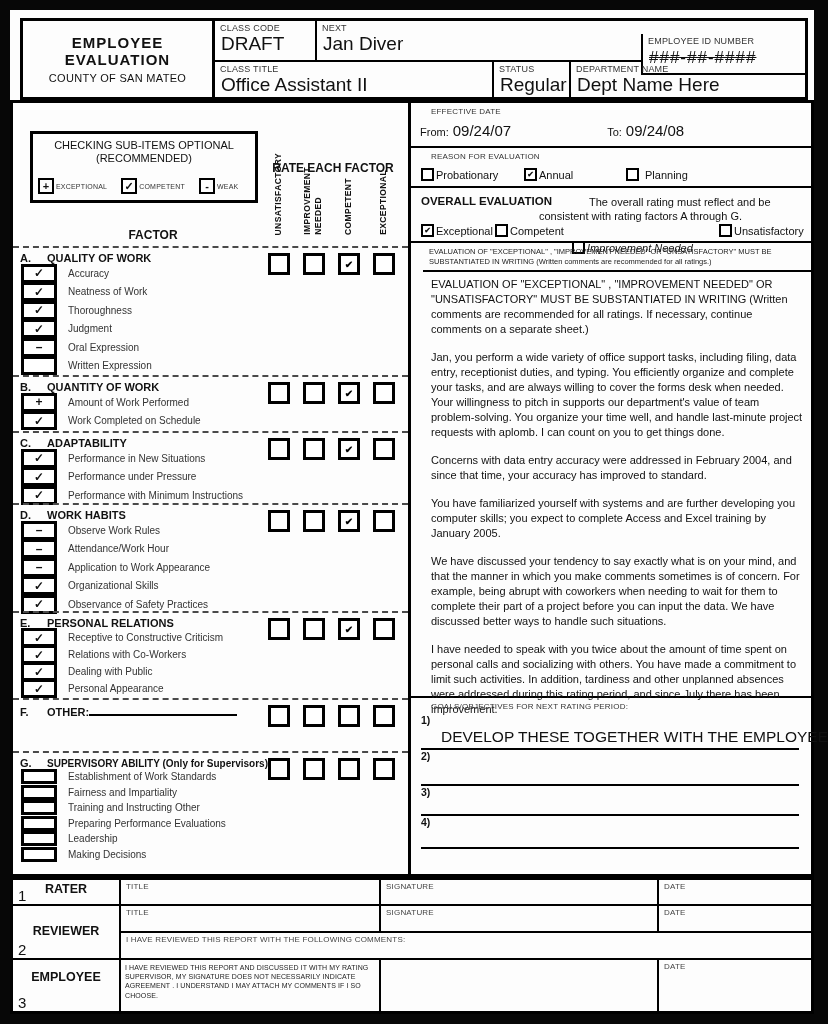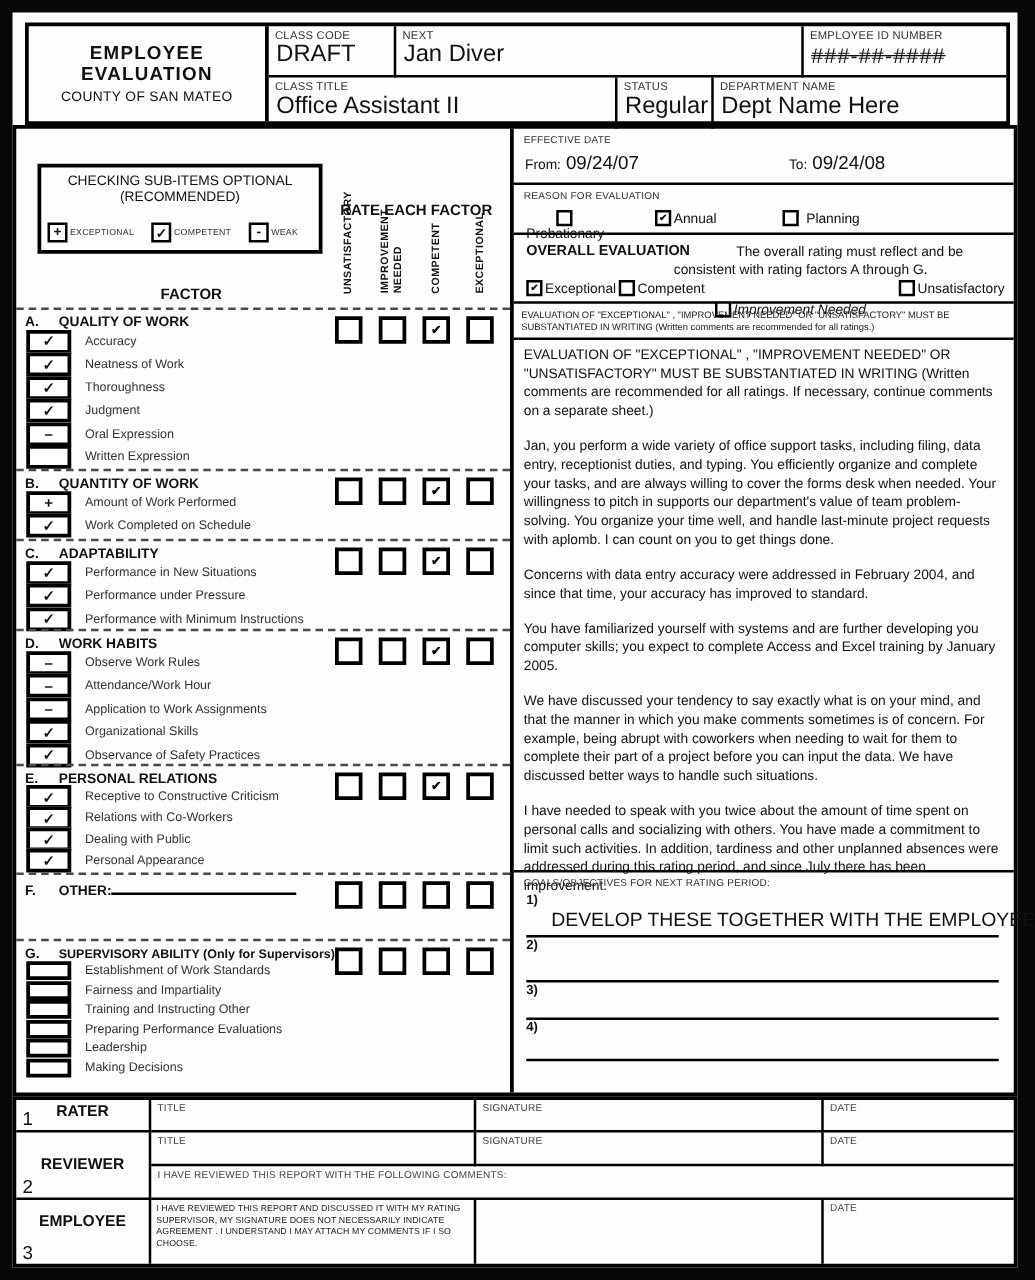--- a/index.html
+++ b/index.html
@@ -51,21 +51,21 @@
                      font-size:10px;font-weight:bold;color:#000;}
   .sub-row{display:flex;align-items:center;height:18.5px;padding-left:8px;}
   .sub-box{width:30px;height:13px;border:3px solid #000;display:flex;align-items:center;justify-content:center;
            font-size:12px;font-weight:bold;flex:none;background:#fff;}
   .sub-label{font-size:10px;color:#333;margin-left:11px;white-space:nowrap;}
   .sec-g .sub-row{height:15.5px;}
   .sec-g .sub-box{height:9px;}
 
   
   .rpanel{position:absolute;left:395px;top:0;width:403px;height:771px;border-left:3px solid #000;box-sizing:border-box;}
-  .rrow{position:absolute;left:0;width:100%;box-sizing:border-box;border-bottom:2px solid #000;}
+  .rrow{position:absolute;left:0;width:100%;box-sizing:border-box;border-bottom:2px solid #000;padding-left:12px;}
   .sm-label{font-size:8px;color:#333;letter-spacing:.2px;}
   .r-ed{top:0;height:45px;}
   .ed-line{position:absolute;top:19px;left:9px;display:flex;align-items:baseline;}
   .ed-word{font-size:11px;margin-right:4px;}
   .ed-val{font-size:15px;}
   .r-reason{top:45px;height:40px;}
   .opt{position:absolute;display:flex;align-items:center;}
   .cb-sm{width:9px;height:9px;border:2px solid #000;position:relative;flex:none;margin-right:2px;background:#fff;}
   .cb-sm.checked::after{content:"✔";position:absolute;inset:-2px;display:flex;align-items:center;justify-content:center;
                         font-size:8px;font-weight:bold;}
@@ -108,21 +108,21 @@
     </div>
     <div style="position:absolute;left:192px;top:0;right:0;height:100%;">
       <div class="cell row1 first" style="left:0;width:100px;">
         <div class="fld-label">CLASS CODE</div>
         <div class="fld-value">DRAFT</div>
       </div>
       <div class="cell row1" style="left:100px;width:326px;">
         <div class="fld-label">NEXT</div>
         <div class="fld-value">Jan Diver</div>
       </div>
-      <div class="cell row1" style="left:426px;right:0;">
+      <div class="cell row1" style="left:426px;right:0;margin-top:13px;">
         <div class="fld-label">EMPLOYEE ID NUMBER</div>
         <div class="fld-value strike">###-##-####</div>
       </div>
       <div class="cell row2 first" style="left:0;width:277px;">
         <div class="fld-label">CLASS TITLE</div>
         <div class="fld-value">Office Assistant II</div>
       </div>
       <div class="cell row2" style="left:277px;width:77px;">
         <div class="fld-label">STATUS</div>
         <div class="fld-value">Regular</div>
@@ -279,21 +279,21 @@
       <div class="sub-row">
         <span class="sub-box">–</span>
         <span class="sub-label">Observe Work Rules</span>
         </div>
       <div class="sub-row">
         <span class="sub-box">–</span>
         <span class="sub-label">Attendance/Work Hour</span>
         </div>
       <div class="sub-row">
         <span class="sub-box">–</span>
-        <span class="sub-label">Application to Work Assignments</span>
+        <span class="sub-label">Application to Work Appearance</span>
         </div>
       <div class="sub-row">
         <span class="sub-box">✓</span>
         <span class="sub-label">Organizational Skills</span>
         </div>
       <div class="sub-row">
         <span class="sub-box">✓</span>
         <span class="sub-label">Observance of Safety Practices</span>
         </div>
     </div>
@@ -378,28 +378,28 @@
         </div>
     </div>
 
     <div class="rpanel">
 
       <div class="rrow r-ed">
         <div class="sm-label" style="padding:4px 0 0 8px;">EFFECTIVE DATE</div>
         <div class="ed-line">
           <span class="ed-word">From:</span>
           <span class="ed-val">09/24/07</span>
-          <span class="ed-word" style="margin-left:120px;">To:</span>
+          <span class="ed-word" style="margin-left:96px;">To:</span>
           <span class="ed-val">09/24/08</span>
         </div>
       </div>
 
       <div class="rrow r-reason">
         <div class="sm-label" style="padding:4px 0 0 8px;">REASON FOR EVALUATION</div>
-        <span class="opt" style="left:10px;top:20px;flex-direction:column;">
+        <span class="opt" style="left:10px;top:20px;">
           <span class="cb-sm"></span>
           <span class="opt-label">Probationary</span>
           </span>
         <span class="opt" style="left:113px;top:20px;">
           <span class="cb-sm checked"></span>
           <span class="opt-label">Annual</span>
           </span>
         <span class="opt" style="left:215px;top:20px;">
           <span class="cb-sm" style="margin-right:6px;"></span>
           <span class="opt-label">Planning</span>

